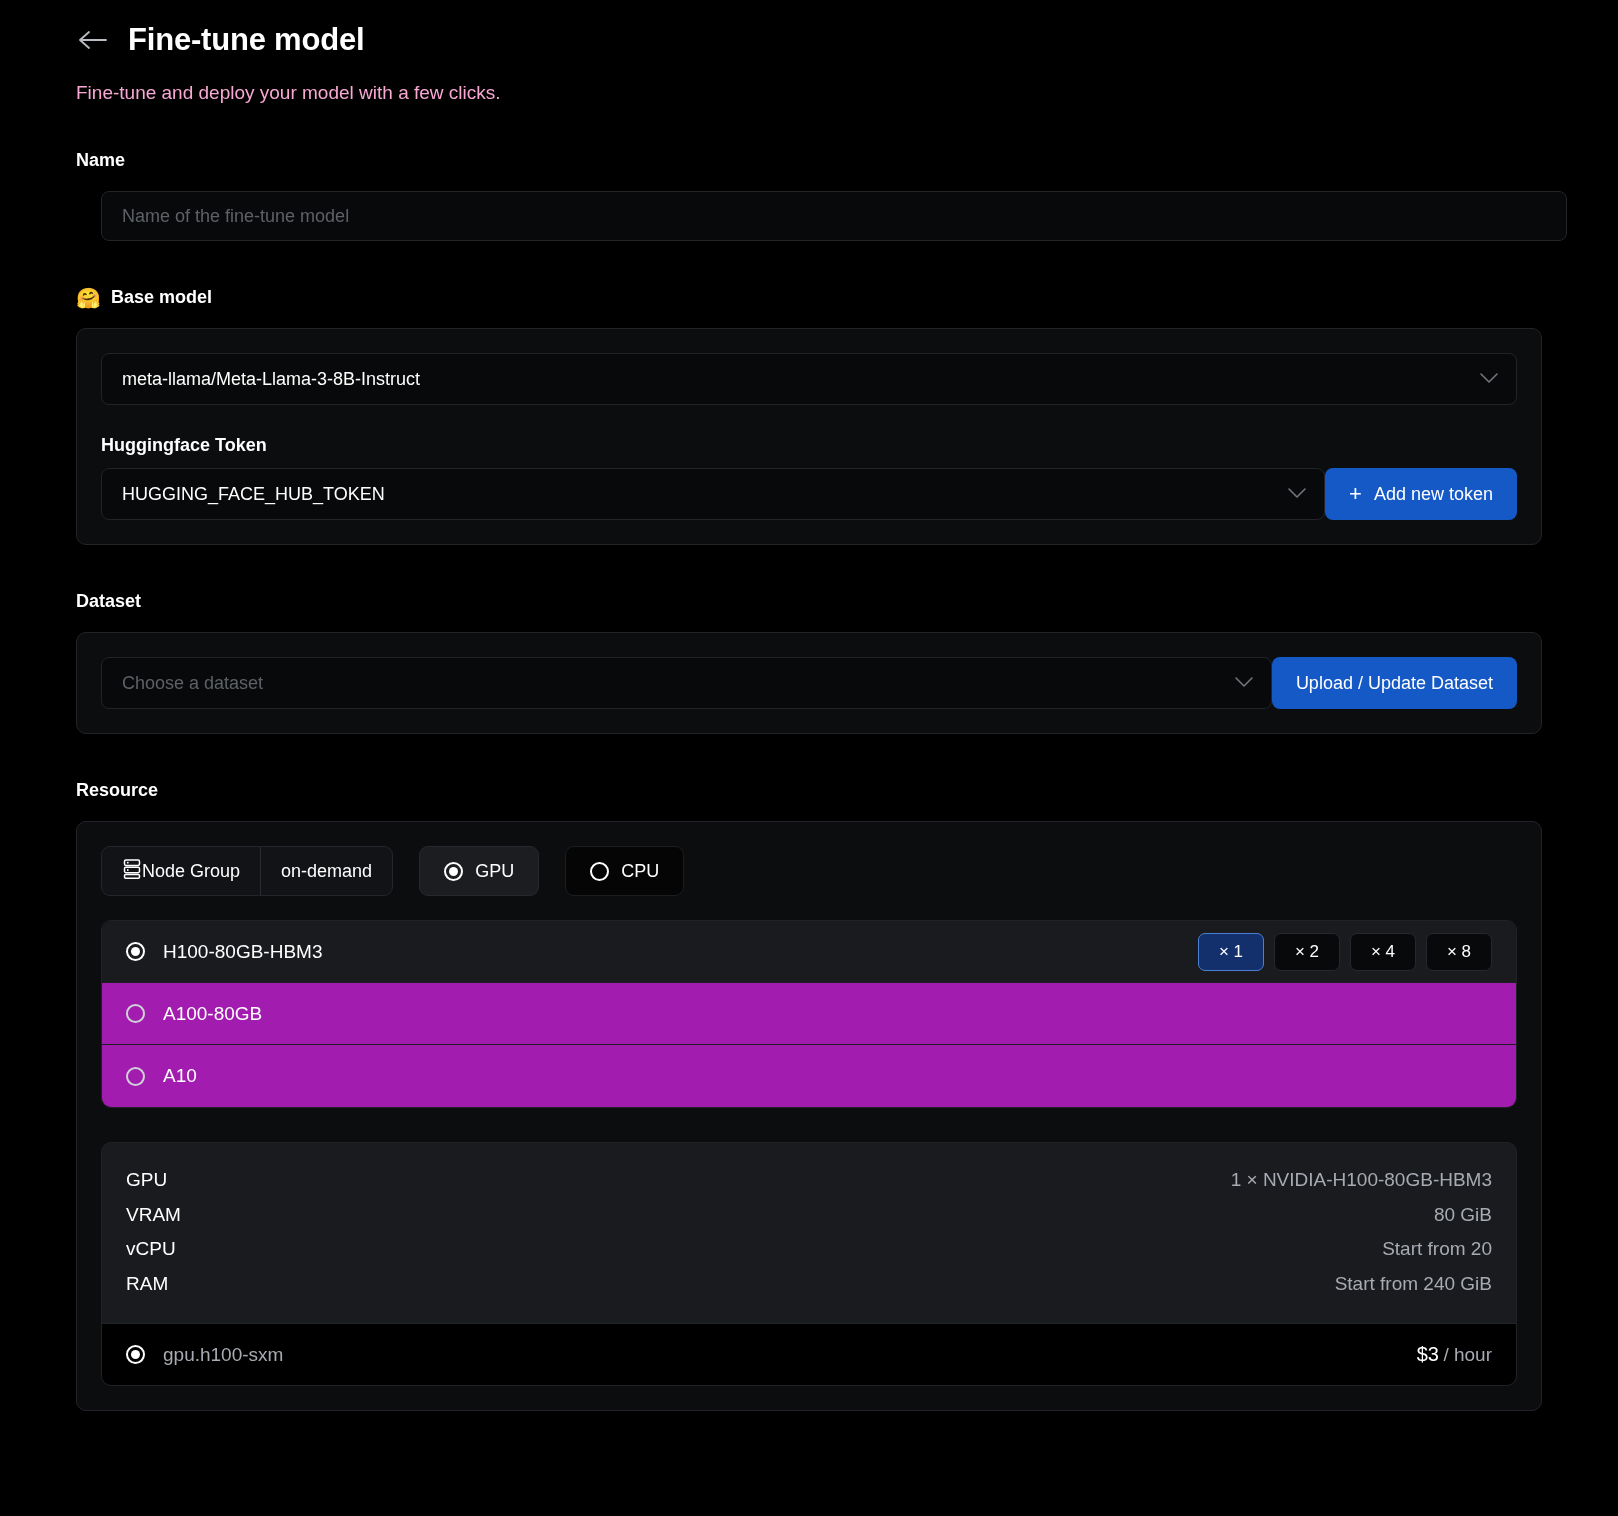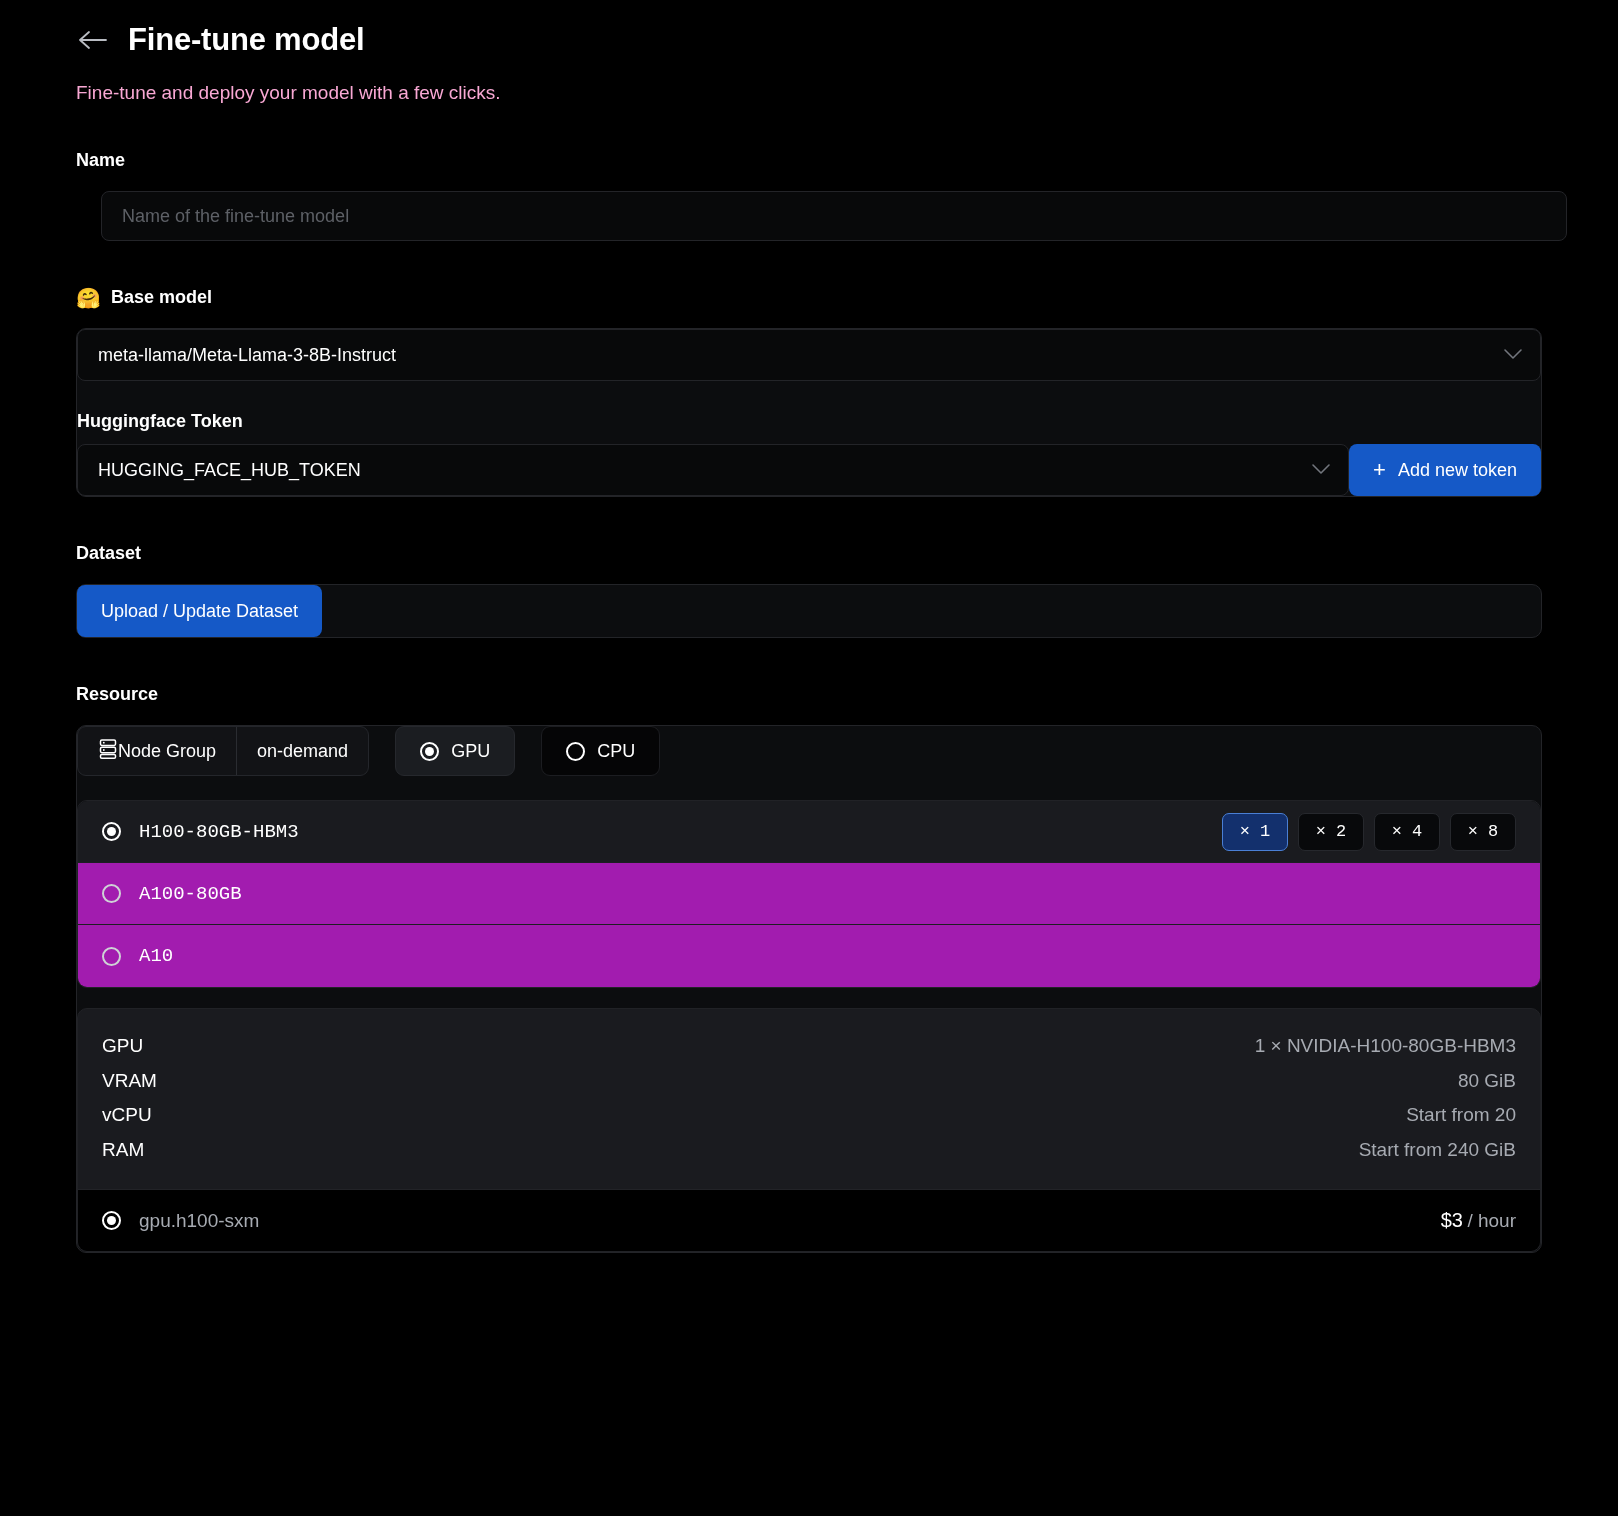--- a/index.html
+++ b/index.html
@@ -47,20 +47,21 @@
     display: flex;
     align-items: center;
     gap: 10px;
   }
   .hf-emoji { font-size: 20px; line-height: 1; }
 
   .panel {
     border: 1px solid #232428;
     border-radius: 10px;
     background: #0c0d0f;
+    padding: 24px;
   }
 
   
   .text-input {
     width: 100%;
     height: 50px;
     background: #08090a;
     border: 1px solid #232428;
     border-radius: 8px;
     padding: 0 20px;
@@ -187,22 +188,21 @@
     border-radius: 50%;
     background: #ffffff;
   }
   .radio.dim { border-color: #cfd2d6; }
 
   
   .gpu-list {
     border: 1px solid #212226;
     border-radius: 10px;
     overflow: hidden;
-    margin-bottom: 20px;
-    font-family: Liberation Mono, monospace;
+    margin-bottom: 34px;
   }
   .gpu-row {
     display: flex;
     align-items: center;
     justify-content: space-between;
     height: 62px;
     padding: 0 24px;
     border-bottom: 1px solid #1d1e22;
     cursor: pointer;
   }
@@ -333,20 +333,28 @@
     </div>
   </div>
 
   <div class="gap-lg"></div>
 
   <div>
     <div class="section-label">Dataset</div>
     <div class="gap-sm"></div>
     <div class="panel">
       <div class="row-flex">
+        <div class="select-wrap">
+          <div class="select-box placeholder-text">Choose a dataset</div>
+          <span class="chev">
+            <svg width="20" height="12" viewBox="0 0 20 12" fill="none" aria-hidden="true">
+              <path d="M2 2 L10 10 L18 2" stroke="#72767d" stroke-width="1.6" stroke-linecap="round" stroke-linejoin="round"></path>
+            </svg>
+          </span>
+        </div>
         <button class="btn-primary">
           <span>Upload / Update Dataset</span>
         </button>
       </div>
     </div>
   </div>
 
   <div class="gap-lg"></div>
 
   <div>

